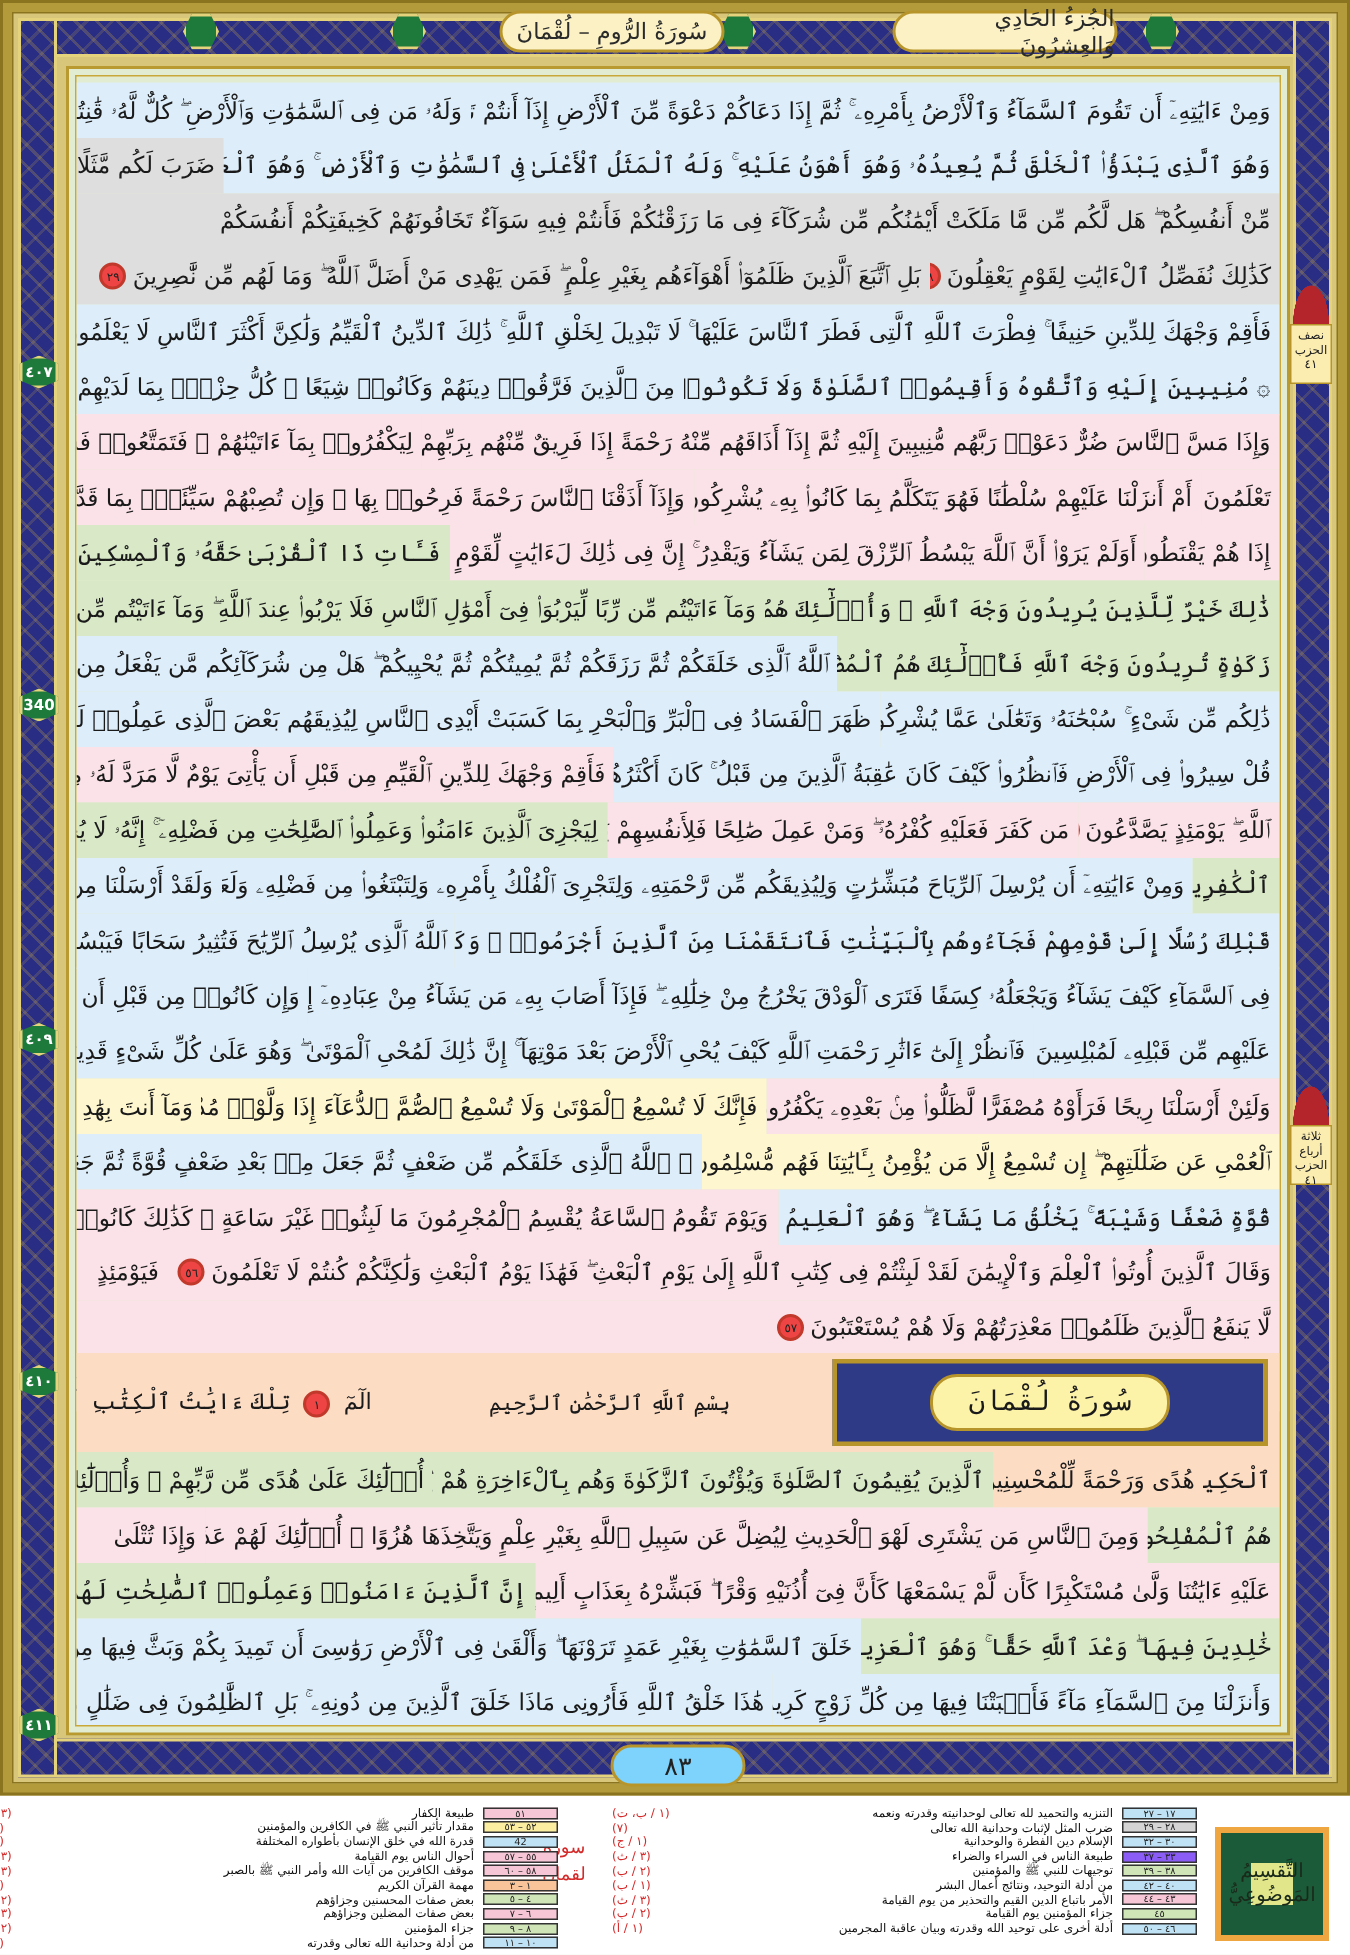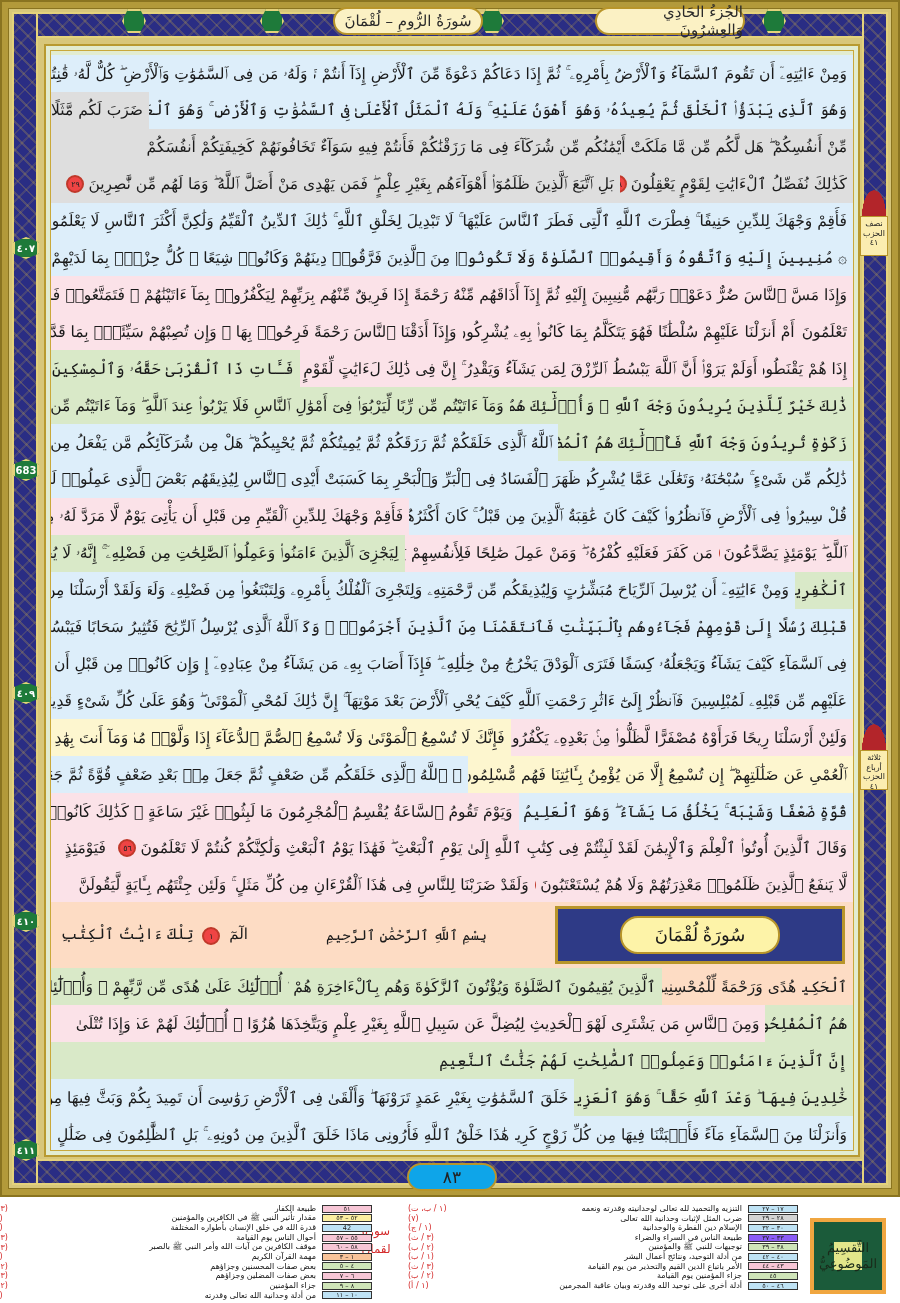--- a/index.html
+++ b/index.html
@@ -127,36 +127,36 @@
     background: #2e3a86;
     border: 3px solid #b8952a;
     display: flex; align-items: center; justify-content: center;
     position: relative;
   }
   .surah-banner-title {
     background: #fdf3a8; border: 2px solid #b8952a;
     border-radius: 18px;
     width: 160px; height: 38px;
     display: flex; align-items: center; justify-content: center;
-    font-family: Liberation Serif, serif; font-size: 18px; color: #1a1a1a;
+    font-family: Liberation Mono, monospace; font-size: 18px; color: #1a1a1a;
   }
   .basmala {
     flex: 1; text-align: center;
     font-family: "DejaVu Serif", serif; font-size: 14px; color: #1a1a1a;
   }
   .alm-start {
     padding: 0 10px;
     font-family: "DejaVu Serif", serif; font-size: 15px; color: #1a1a1a;
     white-space: nowrap;
   }
 
   
   .page-number {
     position: absolute; left: 405px; top: 1161px; width: 90px; height: 28px;
-    background: #0ea5e9; border: 2px solid #b8952a; border-radius: 14px;
+    background: #7dd3fc; border: 2px solid #b8952a; border-radius: 14px;
     display: flex; align-items: center; justify-content: center;
     font-family: "DejaVu Serif", serif; font-size: 17px; color: #222;
     z-index: 5;
   }
 
   
   .index {
     position: absolute; left: 0; top: 1200px; width: 900px; height: 103px;
     background: #ffffff;
     direction: rtl;
@@ -216,21 +216,21 @@
 
   <div class="hex-medal" style="left:258px;top:7px;"></div>
   <div class="hex-medal" style="left:478px;top:7px;"></div>
   <div class="hex-medal" style="left:760px;top:7px;"></div>
   <div class="hex-medal" style="left:120px;top:7px;"></div>
 
   <div class="cartouche surah">سُورَةُ الرُّومِ – لُقْمَانَ</div>
   <div class="cartouche juz">الجُزءُ الحَادِي وَالعِشرُونَ</div>
 
   <div class="side-num" style="top:235px;">٤٠٧</div>
-  <div class="side-num" style="top:457px;">683</div>
+  <div class="side-num" style="top:457px;">340</div>
   <div class="side-num" style="top:680px;">٤٠٩</div>
   <div class="side-num" style="top:908px;">٤١٠</div>
   <div class="side-num" style="top:1137px;">٤١١</div>
 
   <div class="hizb-dome" style="top:184px;"></div>
   <div class="hizb-badge" style="top:214px;height:40px;">
     <span>نصف</span>
     <span>الحزب</span>
     <span>٤١</span>
   </div>
@@ -431,23 +431,20 @@
             </div>
             <div class="seg bg-pink" style="flex: 12 1 0px;">
               <span>فَيَوْمَئِذٍ</span>
             </div>
           </div>
           <div class="line" style="top: 815.8px;">
             <div class="seg bg-pink" style="flex: 74 1 0px;">
               <span>لَّا يَنفَعُ ٱلَّذِينَ ظَلَمُوا۟ مَعْذِرَتُهُمْ وَلَا هُمْ يُسْتَعْتَبُونَ</span>
               <span class="ayah-num">٥٧</span>
             </div>
-            <div class="seg bg-pink" style="flex: 114 1 0px;">
-              <span>وَلَقَدْ ضَرَبْنَا لِلنَّاسِ فِى هَٰذَا ٱلْقُرْءَانِ مِن كُلِّ مَثَلٍ ۚ وَلَئِن جِئْتَهُم بِـَٔايَةٍ لَّيَقُولَنَّ</span>
-            </div>
           </div>
           <div class="line" style="top: 852.7px;">
             <div class="seg bg-pink" style="flex: 52 1 0px;">
               <span>ٱلَّذِينَ كَفَرُوٓا۟ إِنْ أَنتُمْ إِلَّا مُبْطِلُونَ</span>
             </div>
             <div class="seg bg-pink" style="flex: 67 1 0px;">
               <span>كَذَٰلِكَ يَطْبَعُ ٱللَّهُ عَلَىٰ قُلُوبِ ٱلَّذِينَ لَا يَعْلَمُونَ</span>
             </div>
             <div class="seg bg-pink" style="flex: 86 1 0px;">
               <span>فَٱصْبِرْ إِنَّ وَعْدَ ٱللَّهِ حَقٌّ ۖ وَلَا يَسْتَخِفَّنَّكَ ٱلَّذِينَ لَا يُوقِنُونَ</span>
@@ -485,20 +482,23 @@
               <span>هُمُ ٱلْمُفْلِحُونَ</span>
             </div>
             <div class="seg bg-pink" style="flex: 155 1 0px;">
               <span>وَمِنَ ٱلنَّاسِ مَن يَشْتَرِى لَهْوَ ٱلْحَدِيثِ لِيُضِلَّ عَن سَبِيلِ ٱللَّهِ بِغَيْرِ عِلْمٍ وَيَتَّخِذَهَا هُزُوًا ۚ أُو۟لَٰٓئِكَ لَهُمْ عَذَابٌ مُّهِينٌ</span>
             </div>
             <div class="seg bg-pink" style="flex: 16 1 0px; padding-left: 16px;">
               <span>وَإِذَا تُتْلَىٰ</span>
             </div>
           </div>
           <div class="line" style="top: 991px;">
+            <div class="seg bg-pink" style="flex: 130 1 0px;">
+              <span>عَلَيْهِ ءَايَٰتُنَا وَلَّىٰ مُسْتَكْبِرًا كَأَن لَّمْ يَسْمَعْهَا كَأَنَّ فِىٓ أُذُنَيْهِ وَقْرًا ۖ فَبَشِّرْهُ بِعَذَابٍ أَلِيمٍ</span>
+            </div>
             <div class="seg bg-green" style="flex: 79 1 0px;">
               <span>إِنَّ ٱلَّذِينَ ءَامَنُوا۟ وَعَمِلُوا۟ ٱلصَّٰلِحَٰتِ لَهُمْ جَنَّٰتُ ٱلنَّعِيمِ</span>
             </div>
           </div>
           <div class="line" style="top: 1028px;">
             <div class="seg bg-green" style="flex: 72 1 0px;">
               <span>خَٰلِدِينَ فِيهَا ۖ وَعْدَ ٱللَّهِ حَقًّا ۚ وَهُوَ ٱلْعَزِيزُ ٱلْحَكِيمُ</span>
             </div>
             <div class="seg bg-blue" style="flex: 138 1 0px;">
               <span>خَلَقَ ٱلسَّمَٰوَٰتِ بِغَيْرِ عَمَدٍ تَرَوْنَهَا ۖ وَأَلْقَىٰ فِى ٱلْأَرْضِ رَوَٰسِىَ أَن تَمِيدَ بِكُمْ وَبَثَّ فِيهَا مِن كُلِّ دَآبَّةٍ</span>

